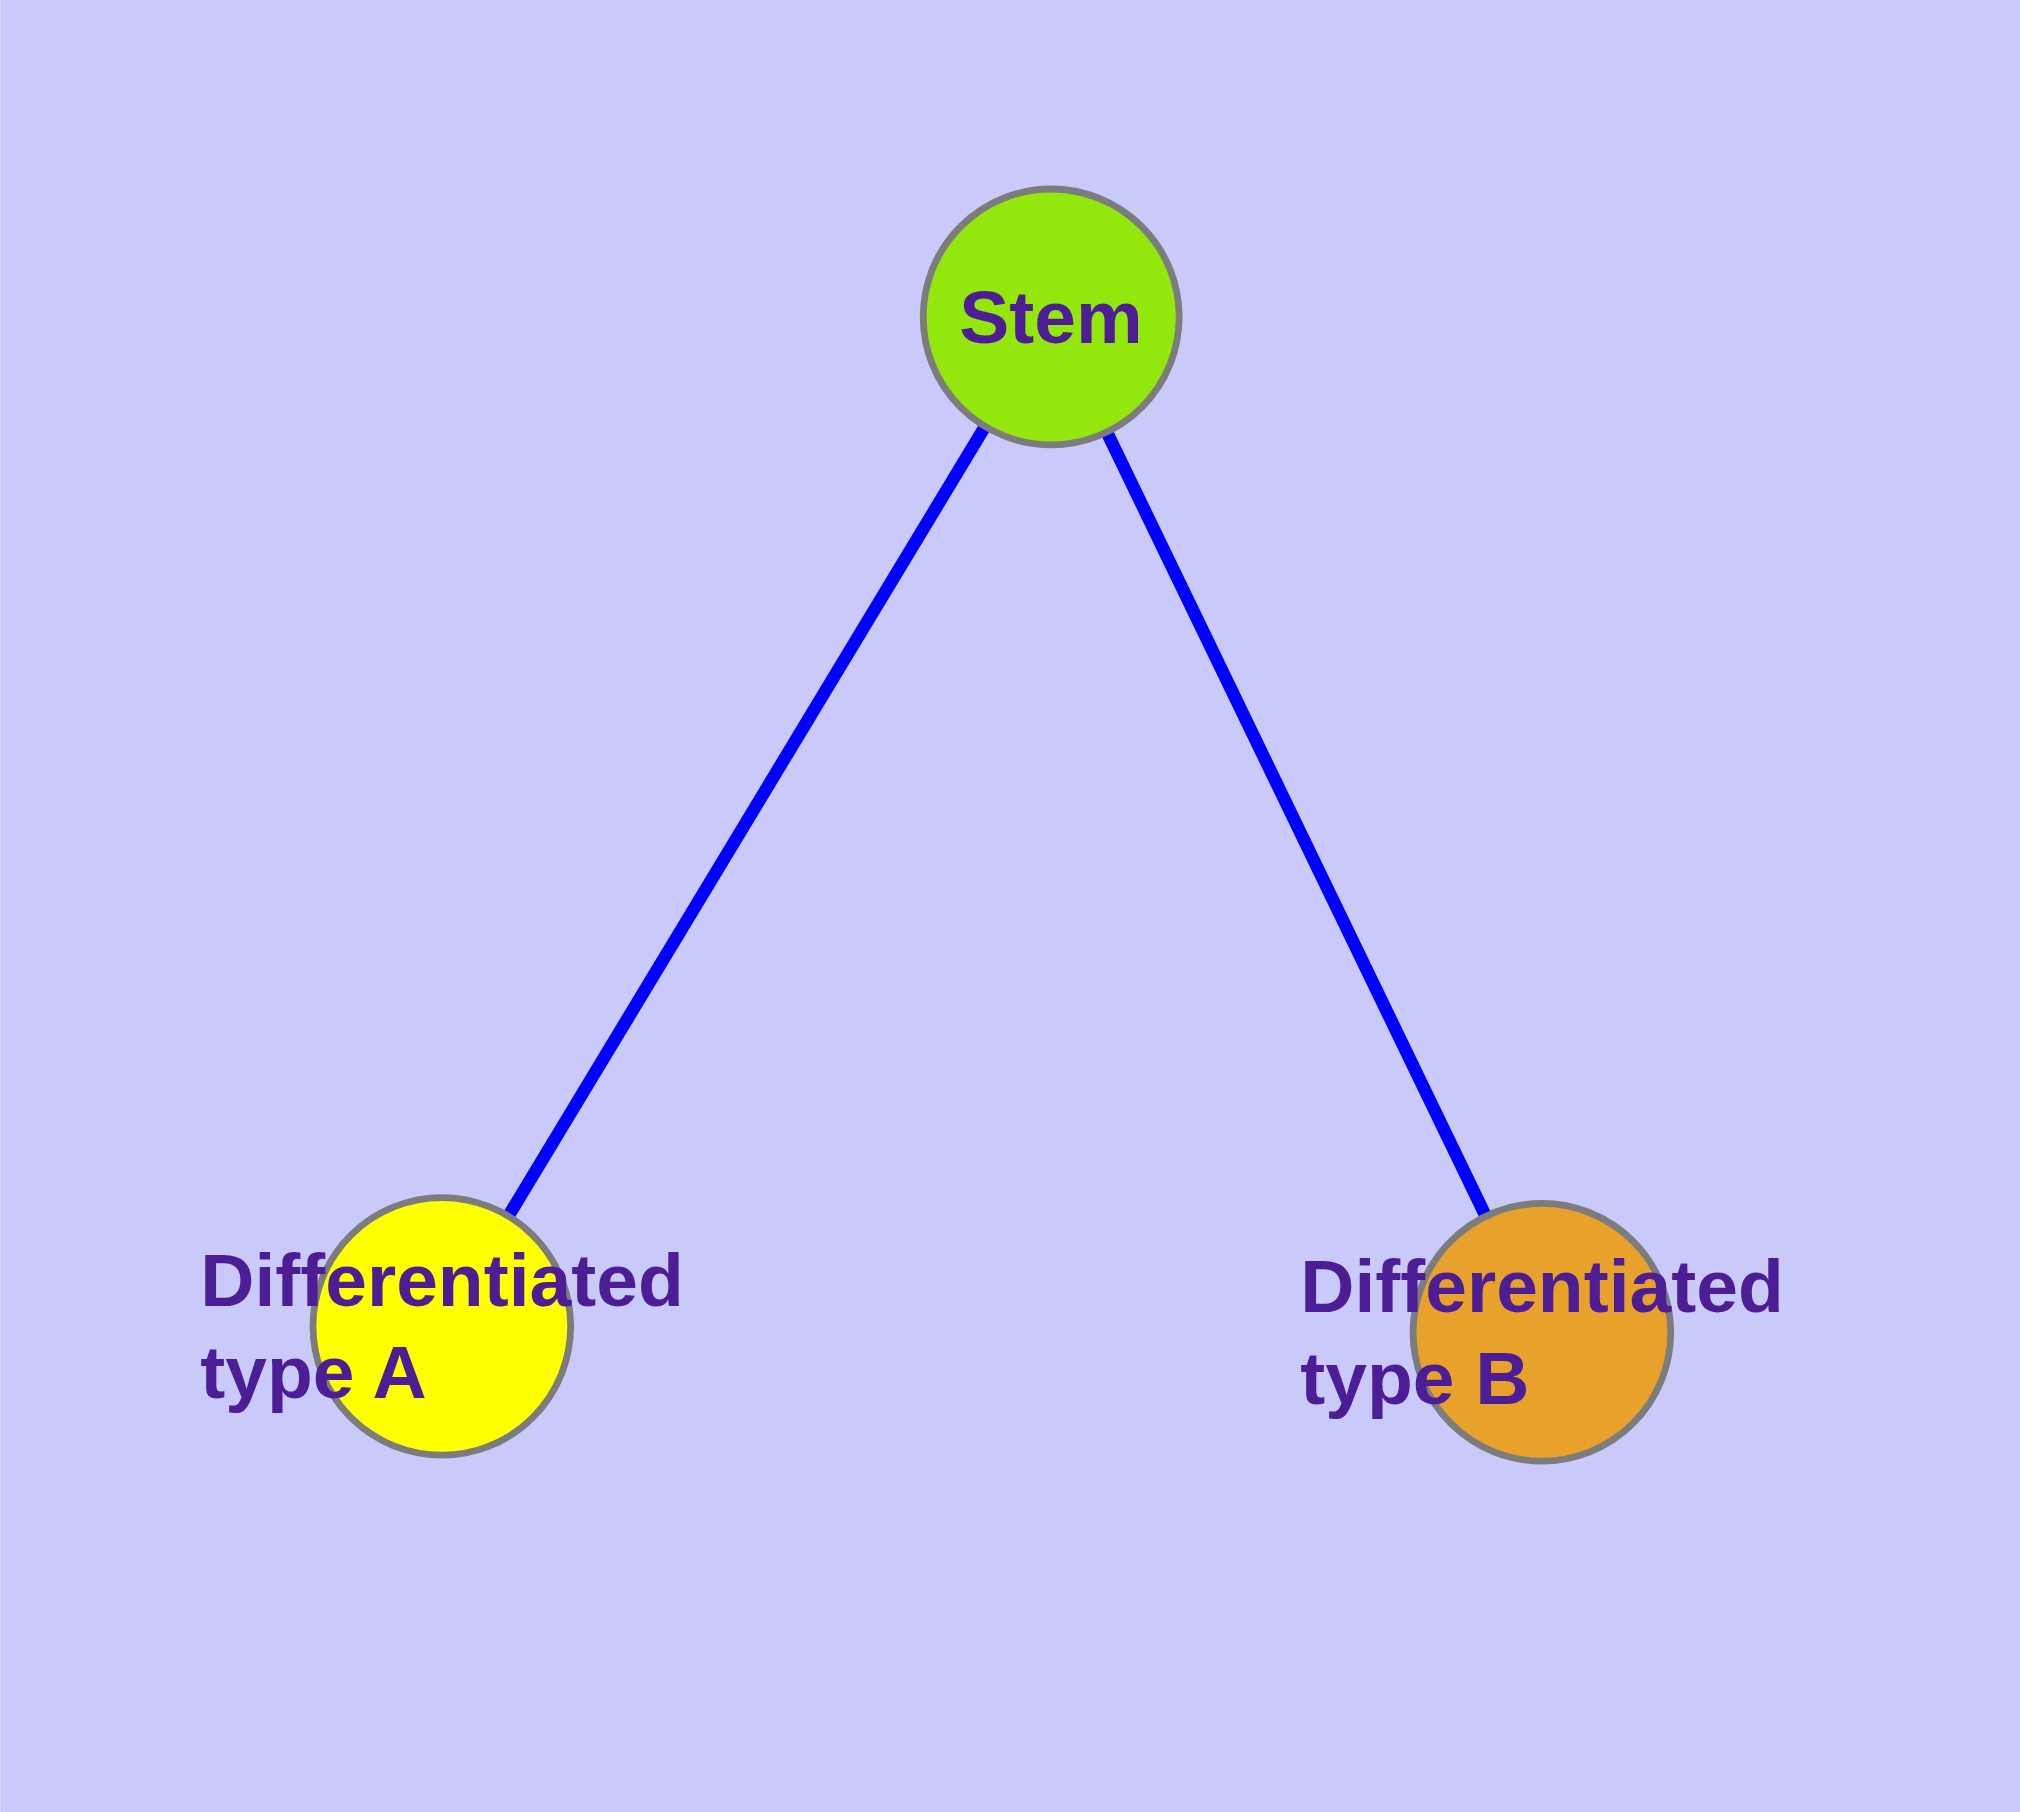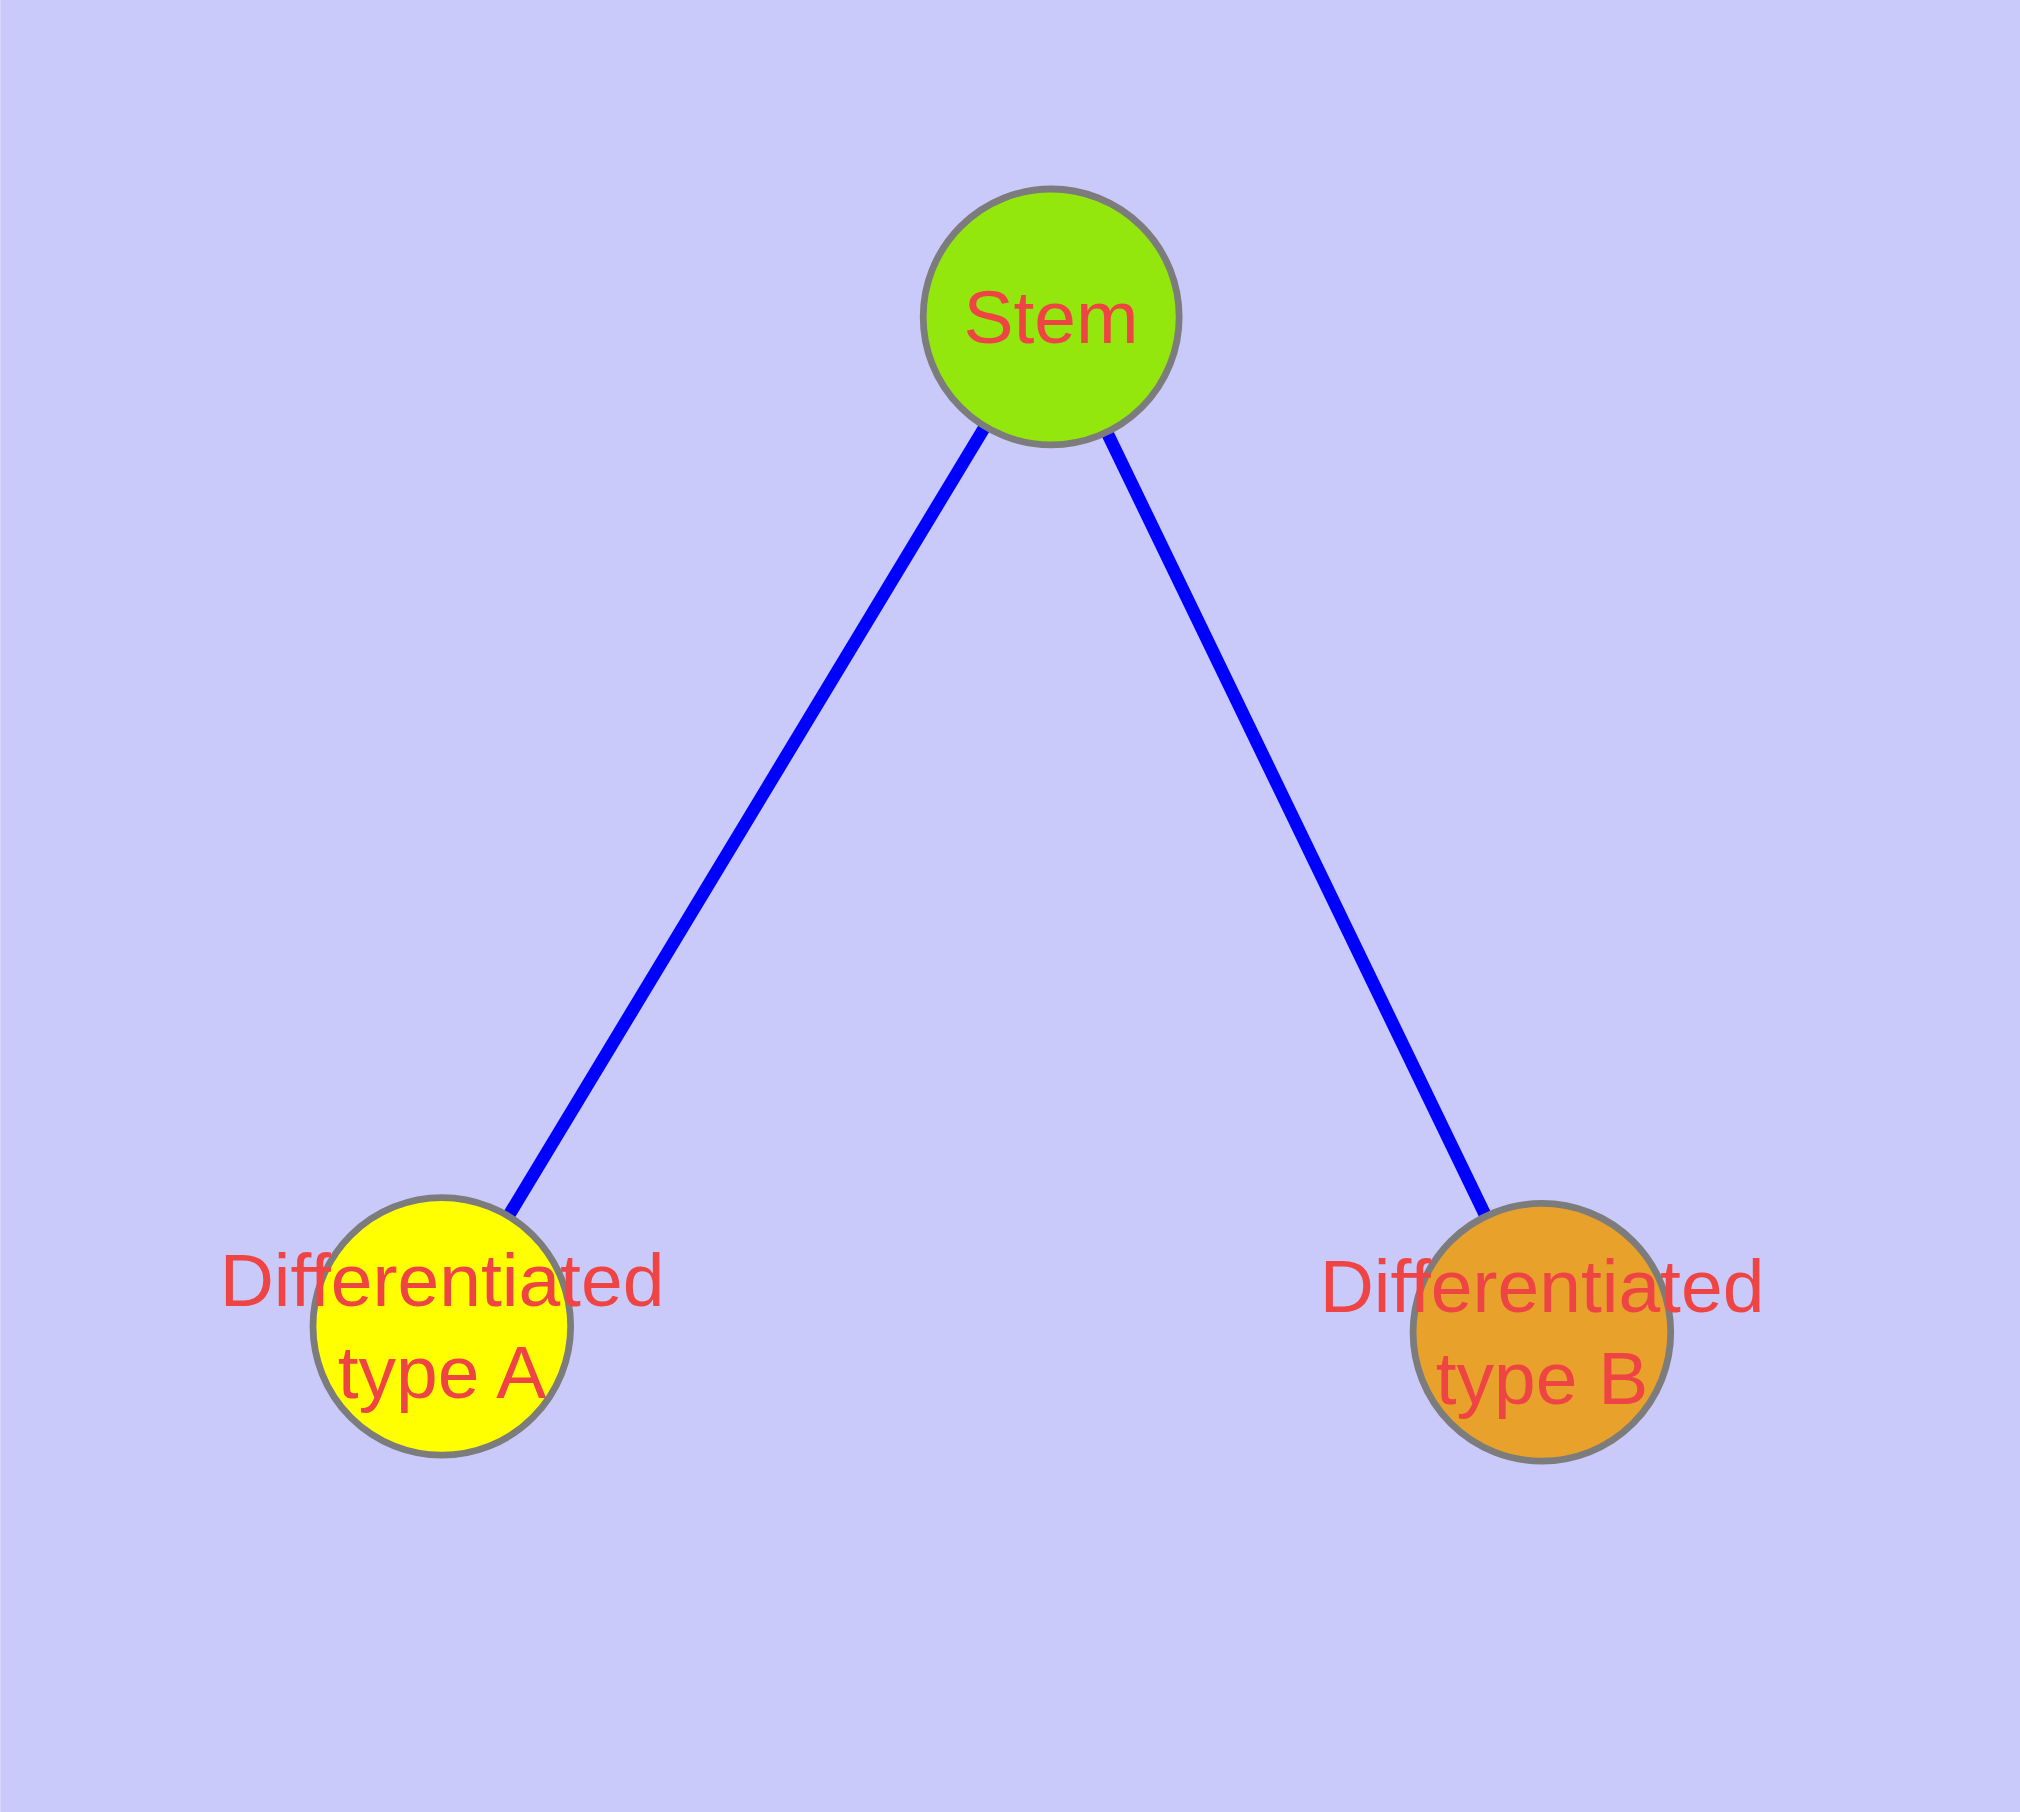--- a/index.html
+++ b/index.html
@@ -27,26 +27,26 @@
     position: absolute;
     left: 0;
     top: 0;
     width: 100%;
     height: 100%;
     pointer-events: none;
   }
   .node-label {
     position: absolute;
     transform: translate(-50%, -50%);
-    font-weight: 400;
+    font-weight: 700;
     font-size: 75px;
     line-height: 92px;
-    color: #ef4444;
+    color: #4c1d95;
     white-space: pre-line;
-    text-align: center;
+    text-align: left;
     letter-spacing: 0px;
   }
 </style>
 </head>
 <body>
 
 <div id="diagram">
   <svg id="graph-svg" xmlns="http://www.w3.org/2000/svg" width="2021" height="1812" viewBox="0 0 2384 2138">
       <rect x="0" y="0" width="2384" height="2138" fill="#CACAFA"></rect>
       <line x1="1240" y1="374" x2="521" y2="1565" stroke="#0000FF" stroke-width="15"></line>

